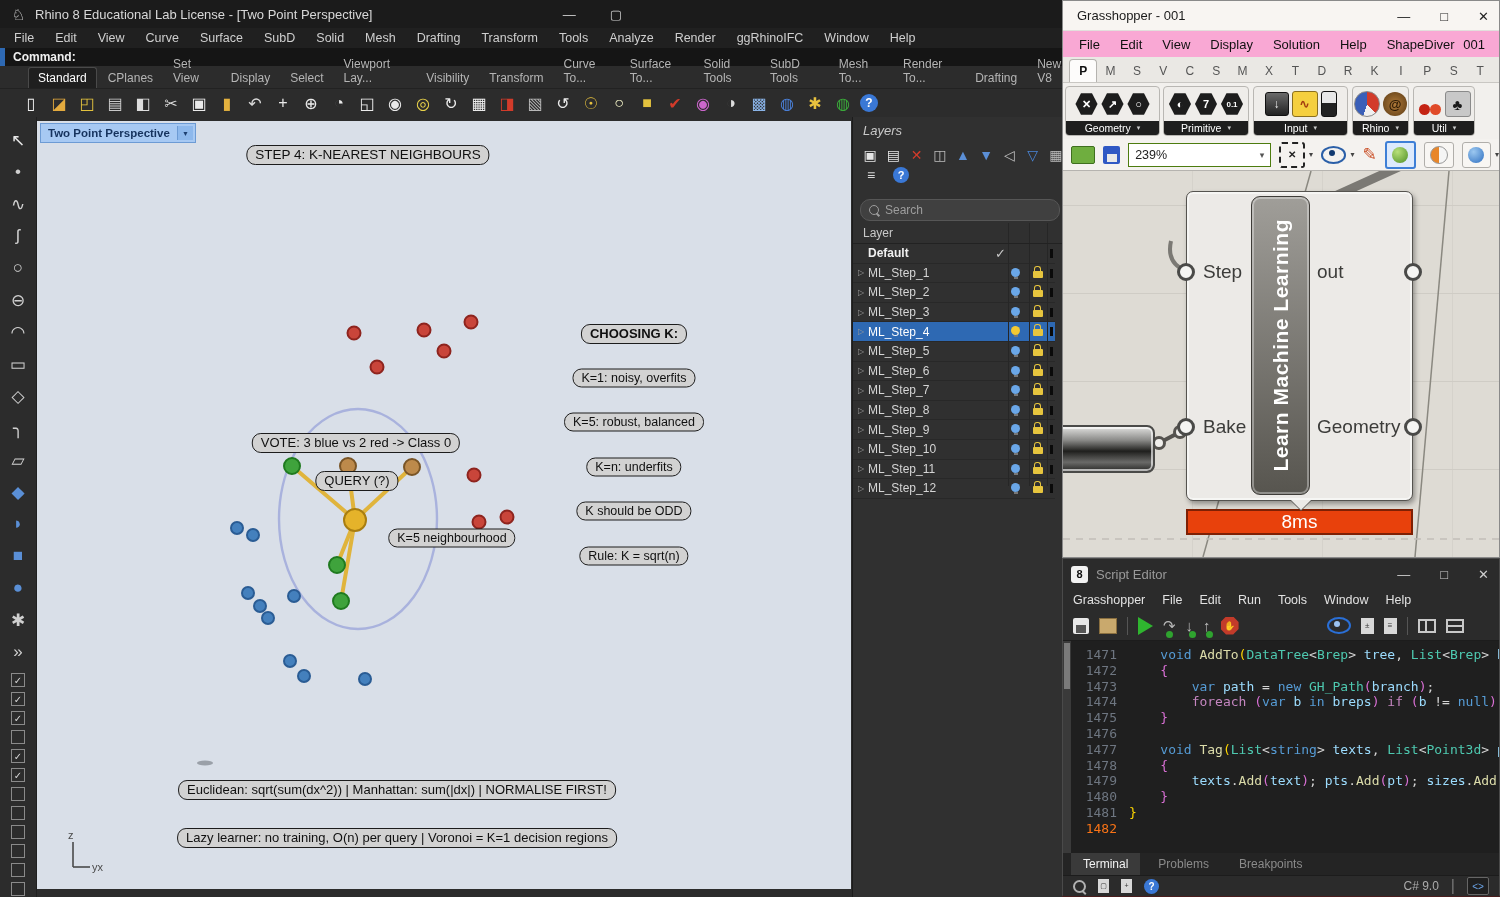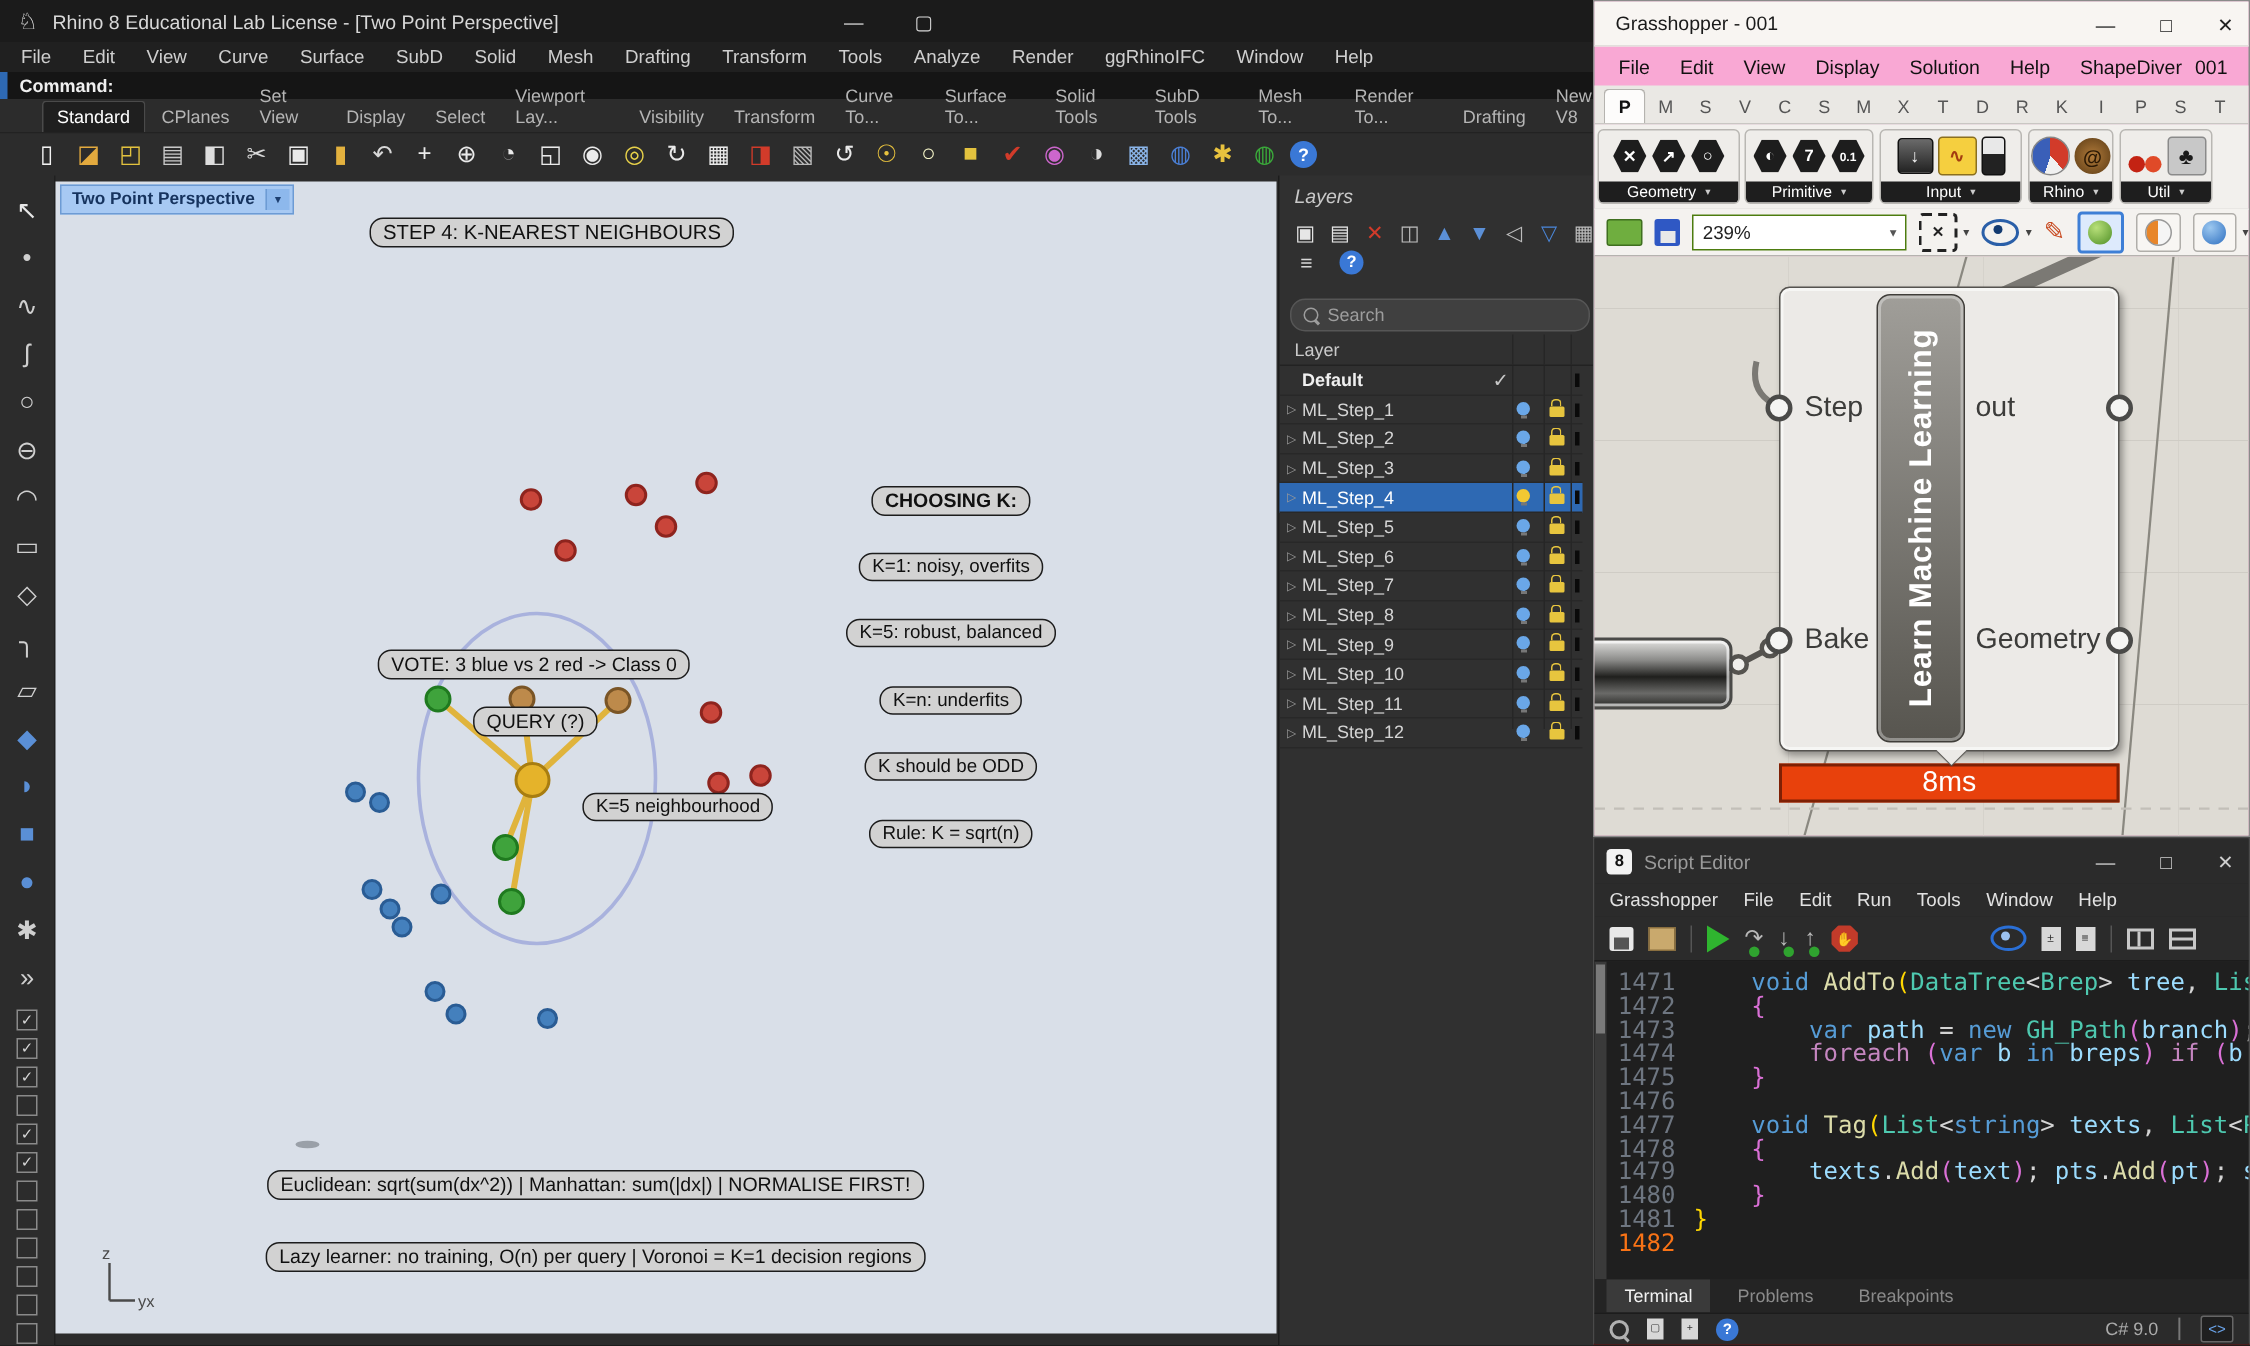--- a/index.html
+++ b/index.html
@@ -165,21 +165,21 @@
   .se-arr i{position:absolute;left:3px;top:11px;width:7px;height:7px;border-radius:50%;background:#2fa32f;}
   .se-stop{width:18px;height:18px;background:#c23b2a;color:#fff;font-size:9px;display:flex;align-items:center;justify-content:center;
            clip-path:polygon(30% 0,70% 0,100% 30%,100% 70%,70% 100%,30% 100%,0 70%,0 30%);}
   .se-eye{width:20px;height:13px;border:2px solid #2a6fd6;border-radius:50%;position:relative;margin-left:78px;}
   .se-eye::after{content:"";position:absolute;left:5px;top:1.5px;width:6px;height:6px;border-radius:50%;background:#9cc2f0;}
   .se-file{width:13px;height:16px;background:#d8d8d8;position:relative;font-size:8px;color:#333;text-align:center;line-height:16px;}
   .se-split{width:18px;height:14px;border:2px solid #c8c8c8;box-sizing:border-box;position:relative;}
   .se-split.v::after{content:"";position:absolute;left:5px;top:0;bottom:0;width:2px;background:#c8c8c8;}
   .se-split.h::after{content:"";position:absolute;left:0;right:0;top:4px;height:2px;background:#c8c8c8;}
   #se-codewrap{position:absolute;left:0;top:82px;width:100%;height:212px;background:#1f1f1f;overflow:hidden;
-               font-family:"DejaVu Sans Mono",monospace;font-size:16px;line-height:15.8px;}
+               font-family:"DejaVu Sans Mono",monospace;font-size:13px;line-height:15.8px;}
   #se-scroll{position:absolute;left:0;top:0;width:8px;height:100%;background:#3a3a3a;}
   #se-scroll i{position:absolute;left:1px;top:2px;width:6px;height:46px;background:#7a7a7a;}
   #se-gutter{position:absolute;left:8px;top:6px;width:46px;text-align:right;color:#6e7681;}
   #se-gutter .cur{color:#f97316;font-weight:normal;}
   #se-code{position:absolute;left:66px;top:6px;white-space:pre;}
   .tk-kw{color:#569cd6}.tk-ctl{color:#c586c0}.tk-type{color:#4ec9b0}.tk-var{color:#9cdcfe}
   .tk-meth{color:#dcdcaa}.tk-pln{color:#d4d4d4}.tk-b1{color:#da70d6}.tk-b2{color:#ffd700}
   .tk-p1{color:#ffd700}.tk-p2{color:#da70d6}
   #se-tabs{position:absolute;left:0;top:294px;width:100%;height:22px;background:#242424;display:flex;align-items:flex-end;
            padding-left:8px;box-sizing:border-box;gap:6px;}

